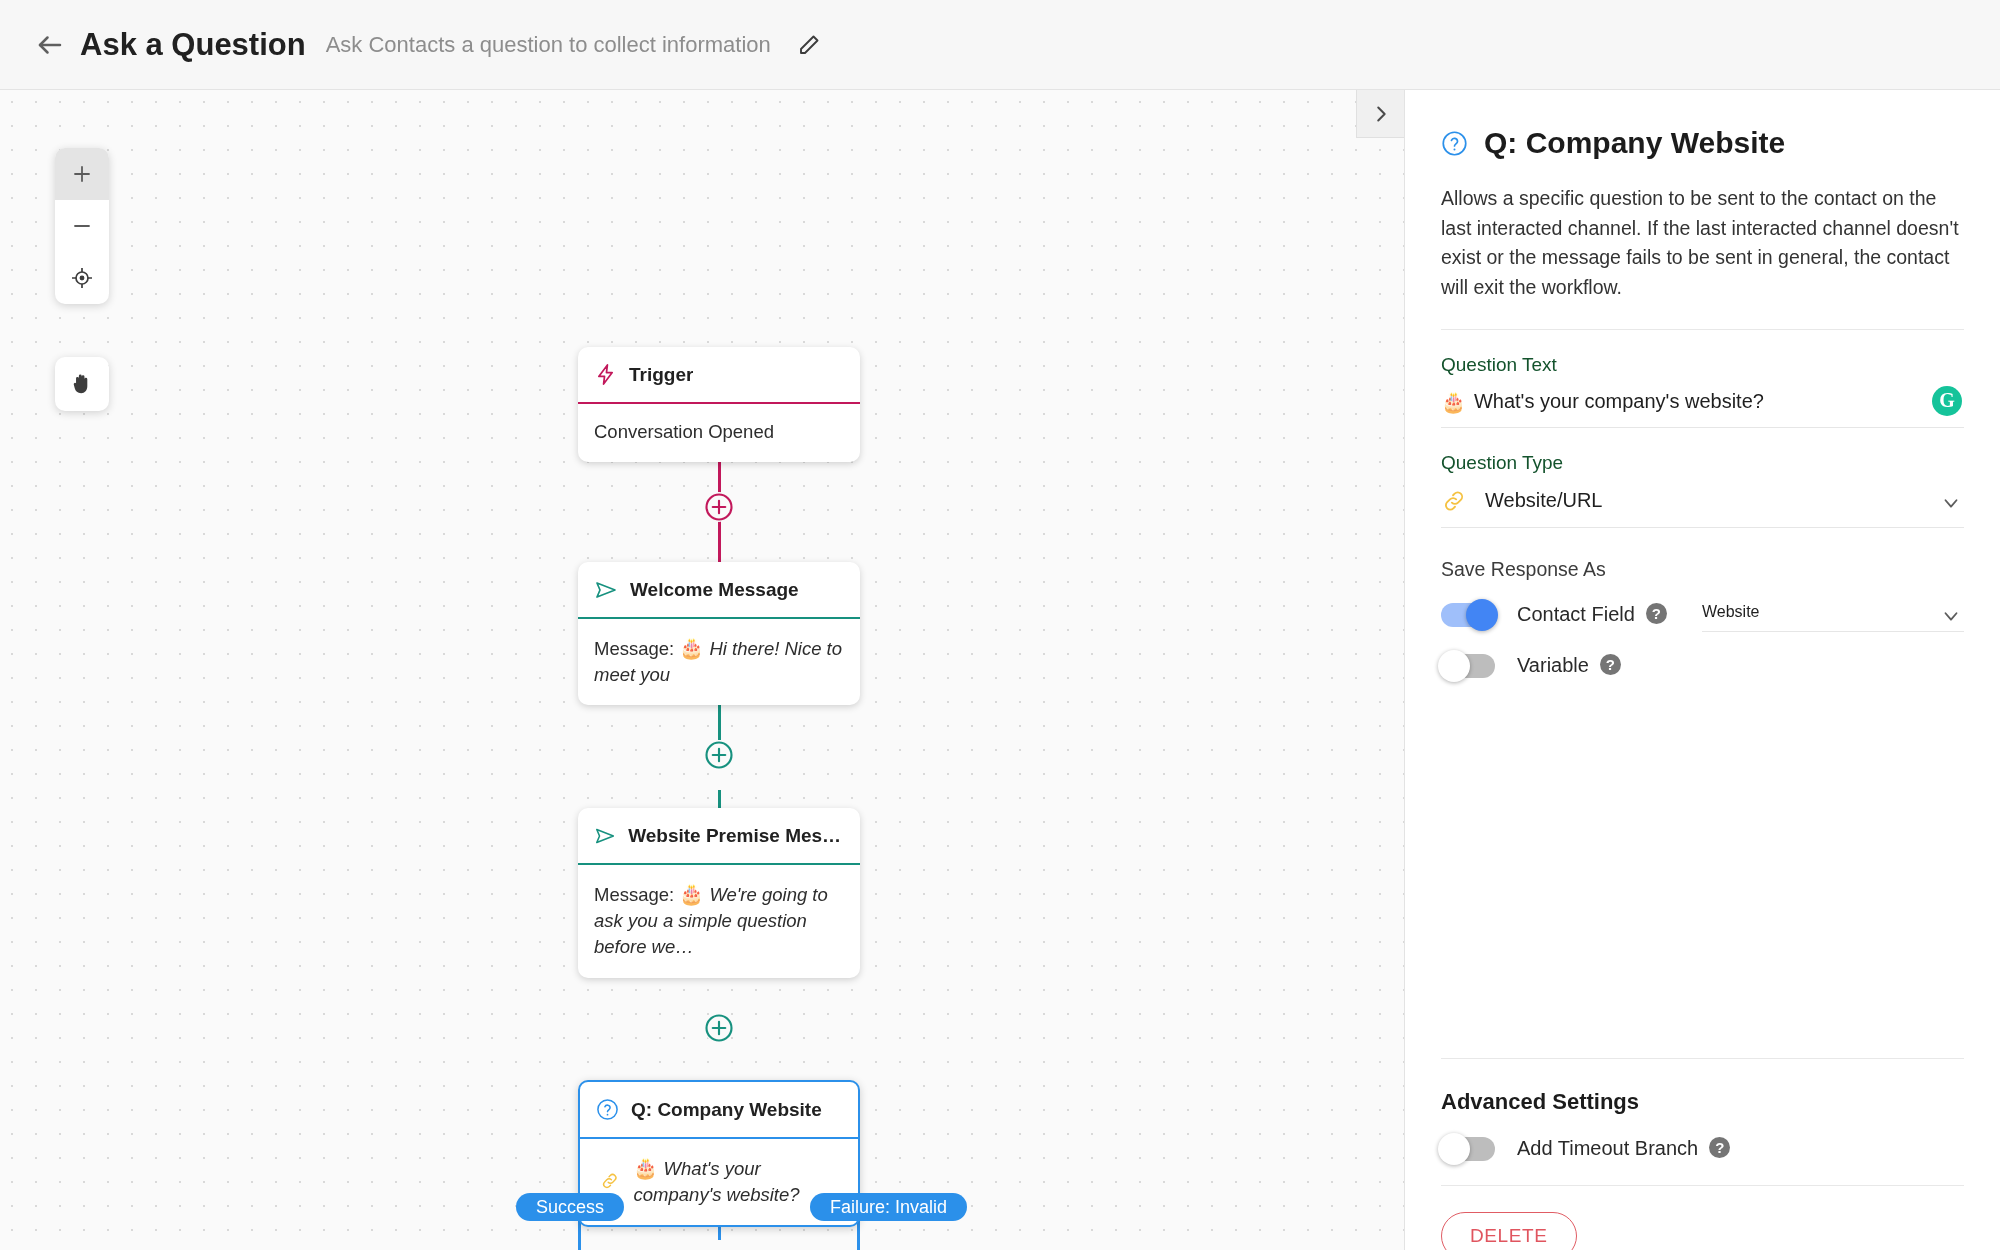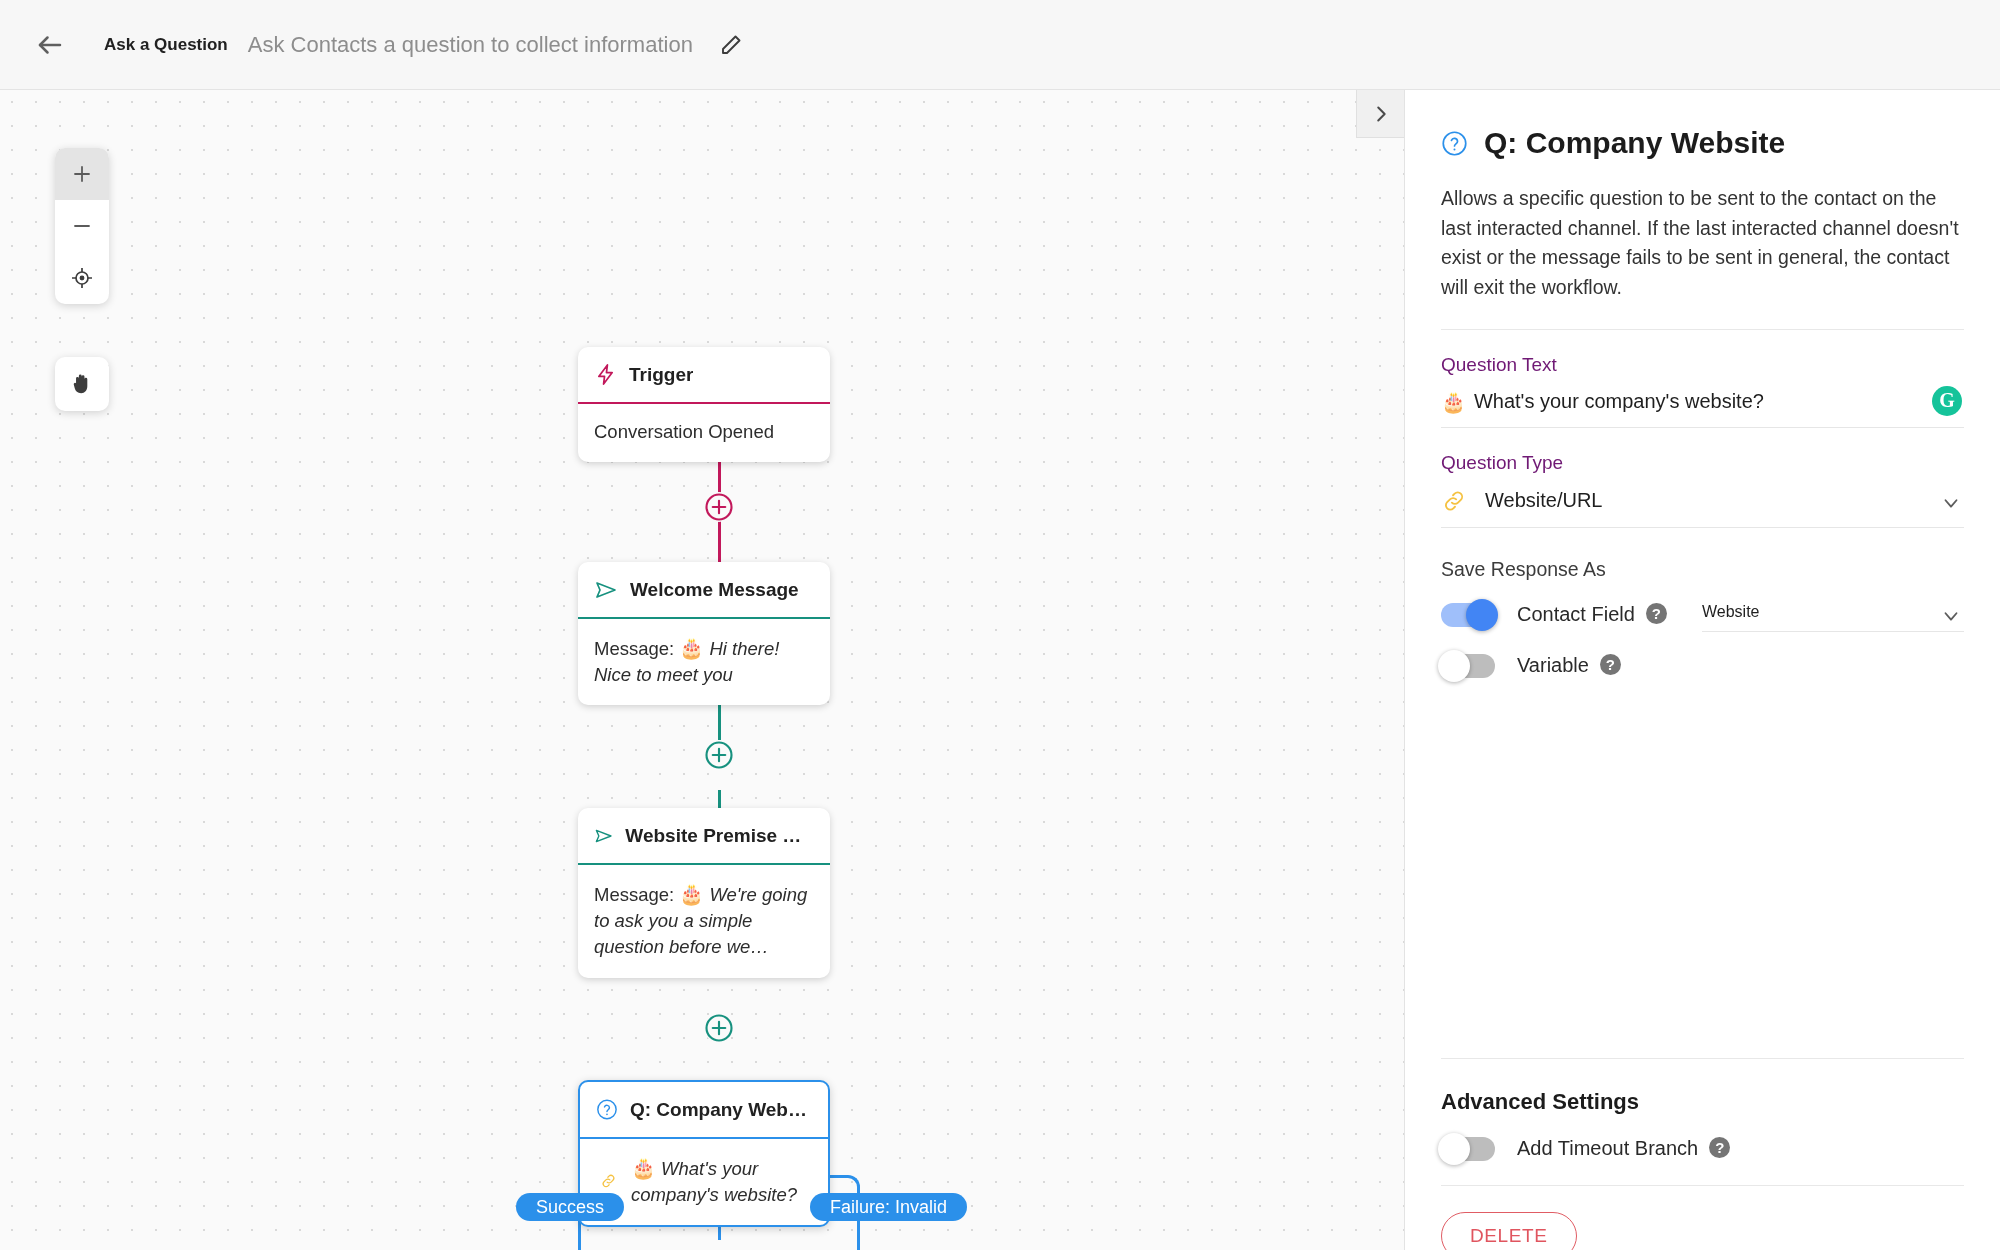--- a/index.html
+++ b/index.html
@@ -18,22 +18,22 @@
     border-bottom: 1px solid #e4e4e4;
     display: flex; align-items: center;
     z-index: 20;
   }
   .back-btn {
     width: 52px; height: 52px; margin-left: 24px;
     display: flex; align-items: center; justify-content: center;
     border-radius: 50%; cursor: pointer;
   }
   .hdr-title {
-    font-size: 17px; font-weight: bold; color: #212121;
-    margin-left: 28px; white-space: nowrap;
+    font-size: 31px; font-weight: bold; color: #212121;
+    margin-left: 4px; white-space: nowrap;
   }
   .hdr-sub {
     font-size: 22px; color: #8d8d8d; margin-left: 20px; white-space: nowrap;
   }
   .edit-btn {
     width: 44px; height: 44px; margin-left: 16px;
     display: flex; align-items: center; justify-content: center;
     border-radius: 50%; cursor: pointer;
   }
   .hdr-right {
@@ -86,21 +86,21 @@
     position: absolute; right: 0; top: 0;
     width: 48px; height: 48px; background: #f0f0f0;
     border-left: 1px solid #e0e0e0; border-bottom: 1px solid #e0e0e0;
     display: flex; align-items: center; justify-content: center;
     cursor: pointer; z-index: 12;
   }
 
   
   .node {
     position: absolute;
-    width: 252px;
+    width: 282px;
     background: #fff;
     border-radius: 10px;
     box-shadow: 0 2px 7px rgba(0,0,0,0.17);
     overflow: hidden;
     cursor: pointer;
     z-index: 4;
   }
   .node.selected {
     border: 2px solid #2b90ea;
     box-shadow: 0 2px 9px rgba(0,0,0,0.18);
@@ -140,21 +140,21 @@
     background: #fff; border-left: 1px solid #e3e3e3;
     padding: 30px 36px 0 36px;
     overflow: hidden;
   }
   .panel-title-row { display: flex; align-items: center; gap: 16px; margin-top: 6px; }
   .panel-title { font-size: 30px; font-weight: bold; color: #1c1c1c; }
   .panel-desc {
     font-size: 19.5px; color: #333; line-height: 1.52; margin-top: 24px;
   }
   .hr { height: 1px; background: #e8e8e8; margin: 26px 0 0 0; }
-  .fld-label { font-size: 19px; color: #701a75; margin-top: 24px; }
+  .fld-label { font-size: 19px; color: #14532d; margin-top: 24px; }
   .fld-row {
     display: flex; align-items: center; position: relative;
     border-bottom: 1px solid #e6e6e6; padding: 10px 0 13px 0; margin-top: 4px;
   }
   .fld-val { font-size: 20px; color: #1f1f1f; }
   .emoji { font-size: 20px; }
   .grammarly {
     position: absolute; right: 2px; top: 6px;
     width: 30px; height: 30px; border-radius: 50%; background: #15c39a;
     display: flex; align-items: center; justify-content: center;

